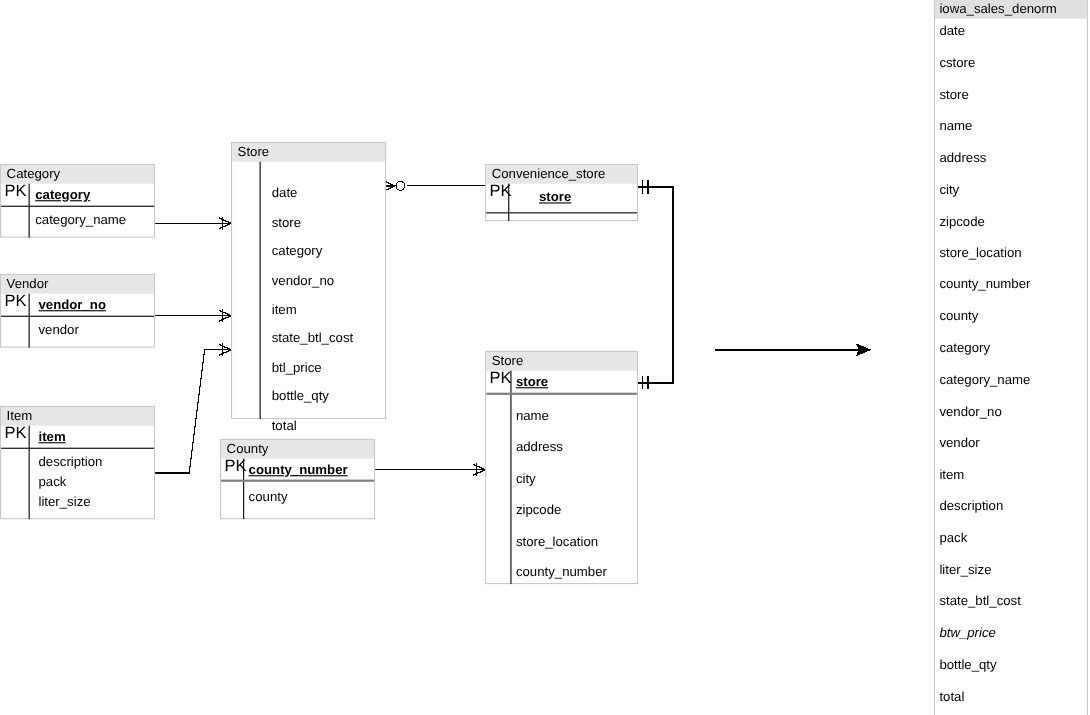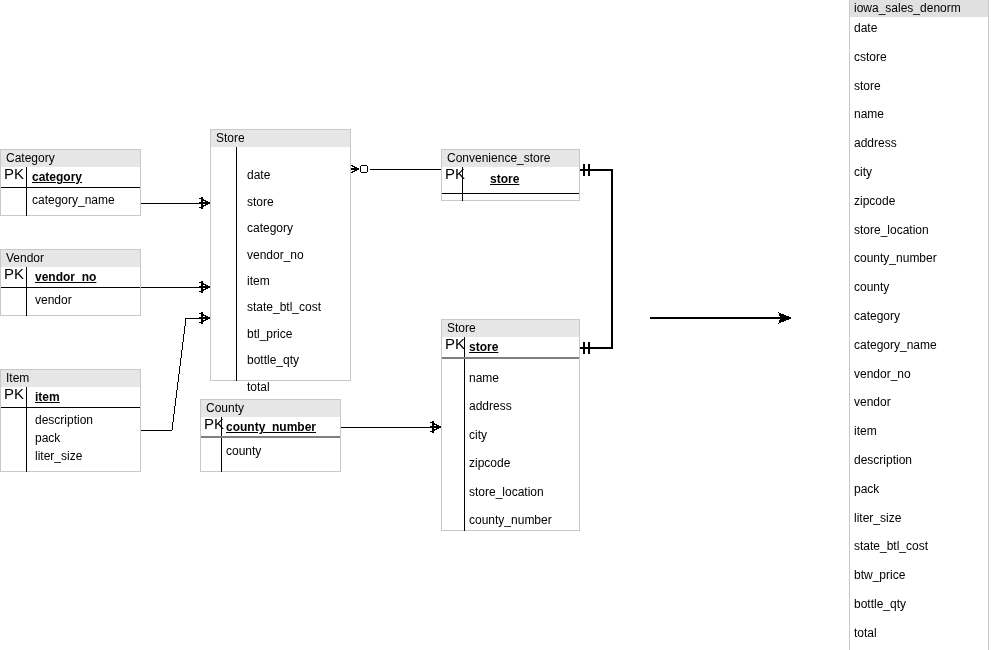--- a/index.html
+++ b/index.html
@@ -285,19 +285,19 @@
         <div class="denorm-item" style="top: 280.2px;">county</div>
         <div class="denorm-item" style="top: 309px;">category</div>
         <div class="denorm-item" style="top: 337.8px;">category_name</div>
         <div class="denorm-item" style="top: 366.6px;">vendor_no</div>
         <div class="denorm-item" style="top: 395.4px;">vendor</div>
         <div class="denorm-item" style="top: 424.2px;">item</div>
         <div class="denorm-item" style="top: 453px;">description</div>
         <div class="denorm-item" style="top: 481.8px;">pack</div>
         <div class="denorm-item" style="top: 510.6px;">liter_size</div>
         <div class="denorm-item" style="top: 539.4px;">state_btl_cost</div>
-        <div class="denorm-item" style="top: 568.2px;">btw_price</div>
+        <div class="denorm-item" style="top: 568.2px; font-style: italic;">btw_price</div>
         <div class="denorm-item" style="top: 597px;">bottle_qty</div>
         <div class="denorm-item" style="top: 625.8px;">total</div>
       </div>
   </div>
 
 </div>
 
 </body></html>

